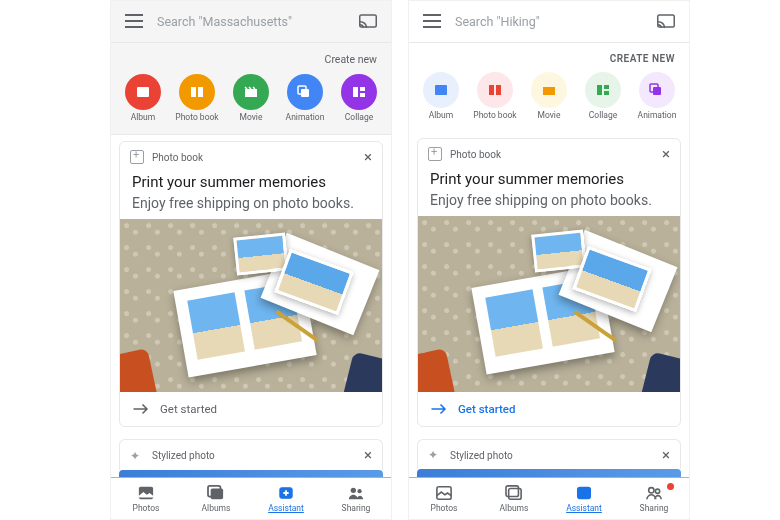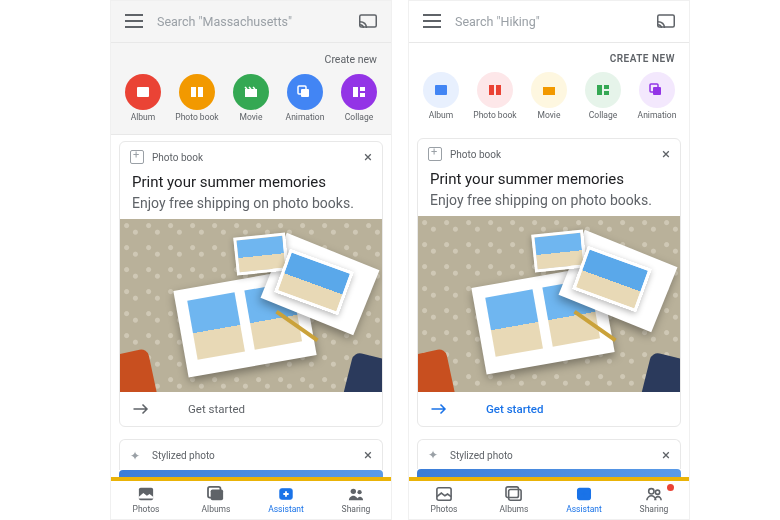--- a/index.html
+++ b/index.html
@@ -43,32 +43,32 @@
   .card-head-icon::after { content:"+"; position:absolute; top:-3px; left:2px; font-size:11px; color:#9aa0a6; }
   .card-head-label { font-size:10px; color:#5f6368; flex:1; }
   .close-x { font-size:15px; color:#5f6368; cursor:pointer; line-height:1; }
   .card-title { font-size:15px; color:#202124; padding:0 12px 4px; font-weight:400;}
   .card-sub { font-size:14px; color:#5f6368; padding:0 12px 8px;}
   .card-img { width:100%; height:190px; background:#beb49f; position:relative; overflow:hidden;}
   .card-action { display:flex; align-items:center; gap:10px; padding:10px 12px; cursor:pointer;}
   .card-action.old { color:#5f6368; }
   .card-action.new { color:#1a73e8; font-weight:500;}
   .card-action svg { width:18px; height:14px; }
-  .card-action span { font-size:11.5px;margin-left:28px; }
+  .card-action span { font-size:11.5px; }
   .card.stylized .card-head { padding:8px 10px; }
   .sparkle { width:14px; height:14px; position:relative; }
   .sparkle::before { content:"✦"; color:#9aa0a6; font-size:12px; position:absolute; }
   .bottomnav {
-    margin-top:auto; height:44px; border-top:4px solid #eab308; background:#fff;
+    margin-top:auto; height:44px; border-top:1px solid #eab308; background:#fff;
     display:flex; justify-content:space-around; align-items:center;
   }
   .nav-item { display:flex; flex-direction:column; align-items:center; gap:2px; cursor:pointer; width:60px;}
   .nav-item .ic { width:18px; height:16px; }
   .nav-label { font-size:8.5px; color:#5f6368; }
-  .nav-item.active .nav-label { color:#1a73e8; }
+  .nav-item.active .nav-label { color:#1a73e8;text-decoration:underline; }
   .nav-item.active svg { stroke:#1a73e8; fill:#1a73e8;}
   .badge { position:absolute; width:7px; height:7px; background:#ea4335; border-radius:50%; top:-2px; right:10px;}
   .nav-item { position:relative; }
   
   .rug { position:absolute; inset:0; background:
     radial-gradient(circle at 30% 30%, #cfc8b5 0 2px, transparent 3px),
     radial-gradient(circle at 70% 60%, #cfc8b5 0 2px, transparent 3px),
     #b9b19a; background-size:22px 22px;}
   .book { position:absolute; background:#fff; box-shadow:0 4px 10px rgba(0,0,0,.35); }
   .book.b1 { width:130px; height:88px; left:60px; top:60px; transform:rotate(-10deg);}

